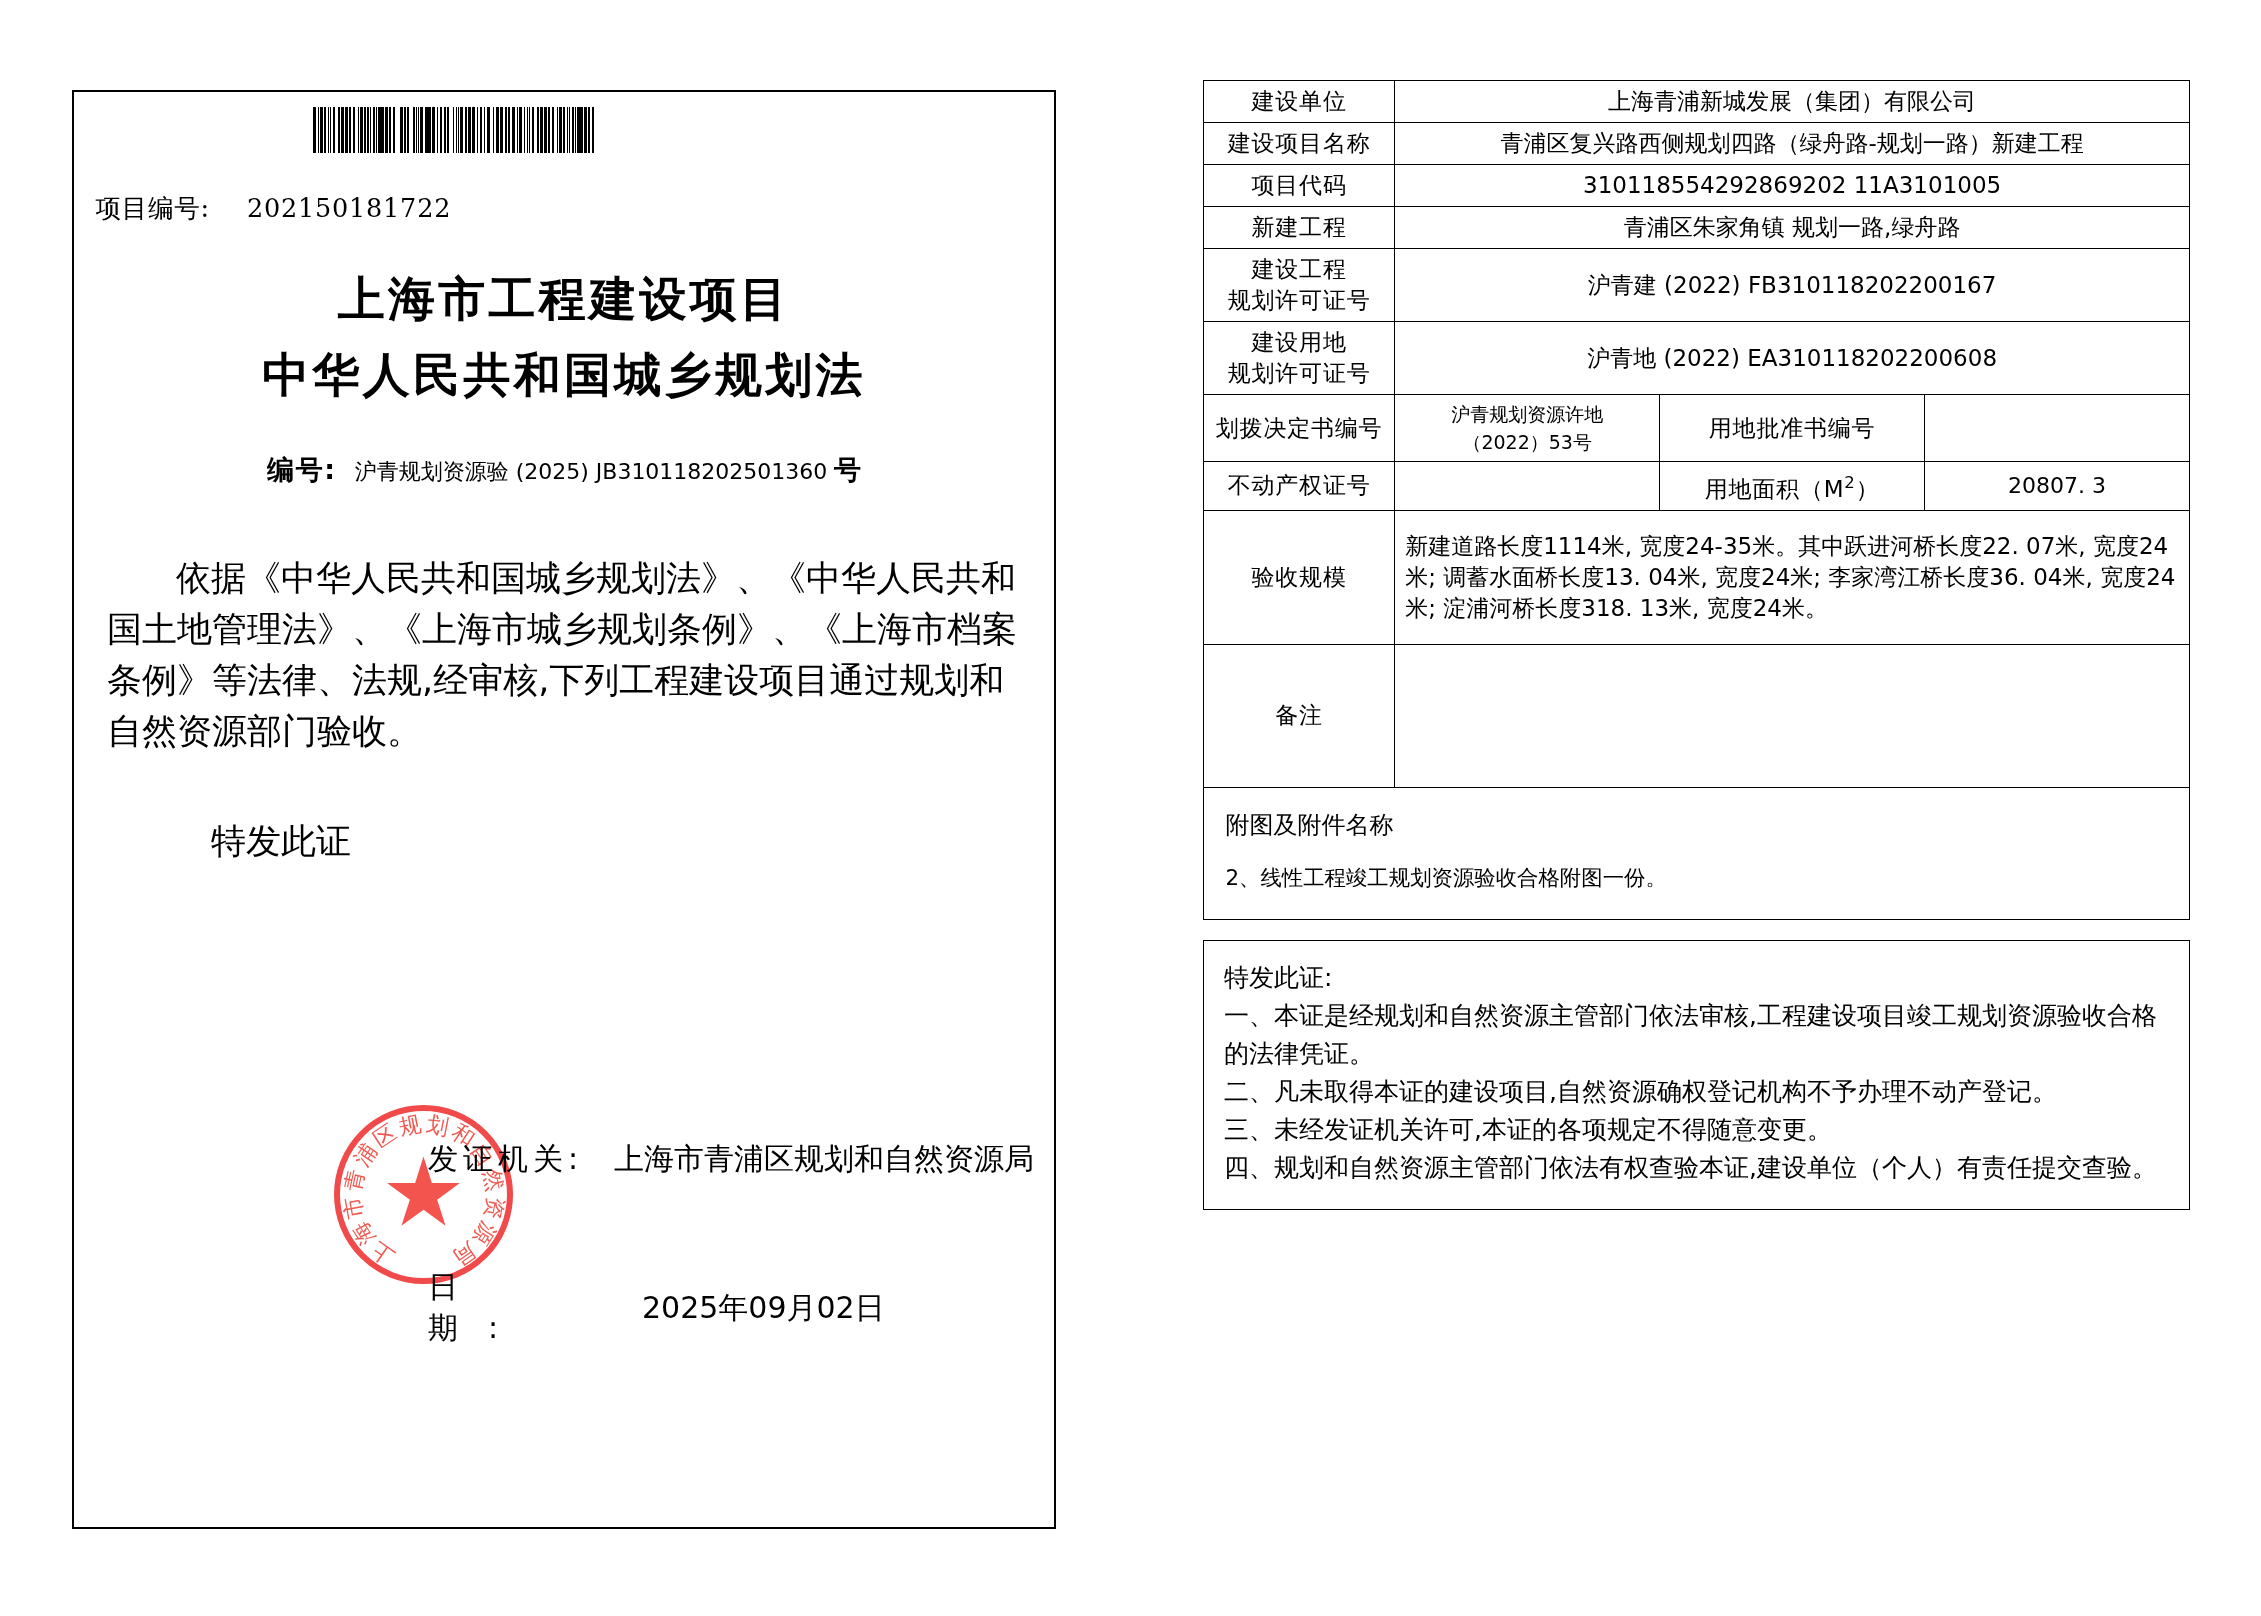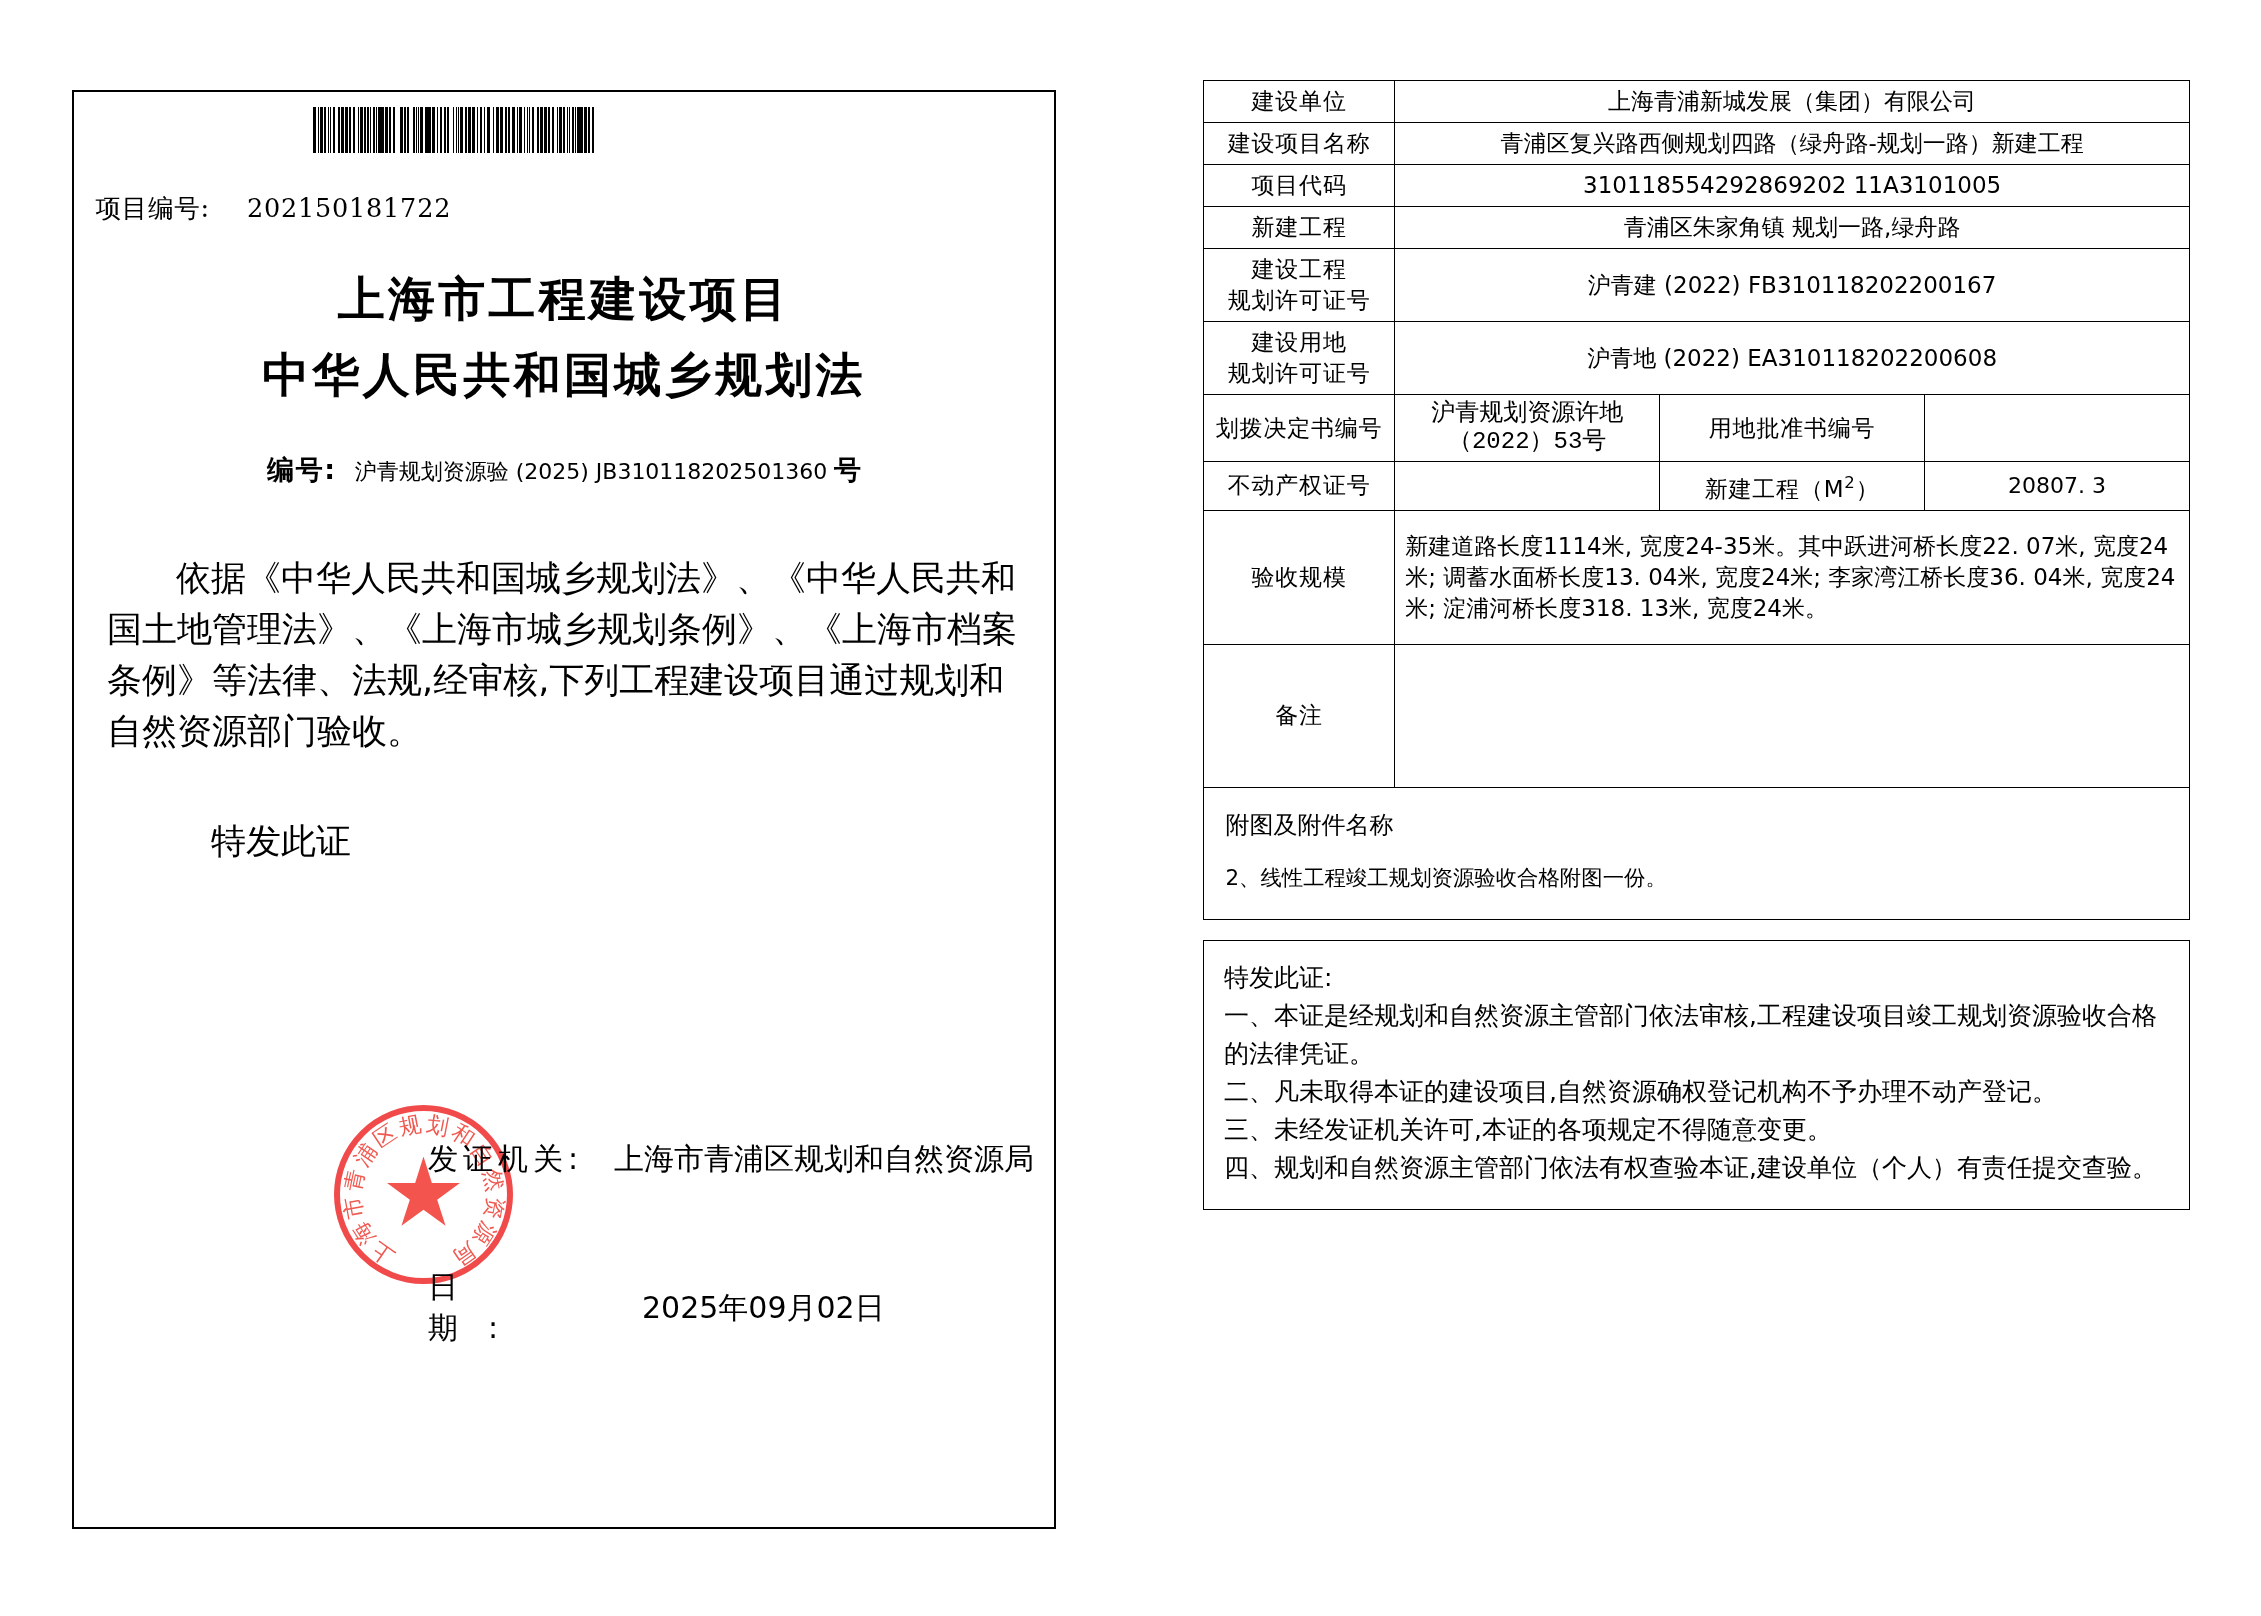--- a/index.html
+++ b/index.html
@@ -446,31 +446,31 @@
     </tr>
     <tr>
       <td class="k">
         <span>建设用地</span><br>
         <span>规划许可证号</span>
       </td>
       <td class="v" colspan="3">沪青地 (2022) EA310118202200608</td>
     </tr>
     <tr>
       <td class="k">划拨决定书编号</td>
-      <td style="width:245px;font-size:24px;line-height:28px;font-family:Liberation Mono, monospace;">
+      <td style="width:245px;font-size:19px;line-height:28px;">
         <span>沪青规划资源许地</span><br>
         <span>（2022）53号</span>
       </td>
       <td class="k" style="width:196px;">用地批准书编号</td>
       <td></td>
     </tr>
     <tr>
       <td class="k">不动产权证号</td>
       <td></td>
-      <td class="k"><span>新建工程（M</span><span class="sup">2</span><span>）</span></td>
+      <td class="k"><span>用地面积（M</span><span class="sup">2</span><span>）</span></td>
       <td style="font-size:22px;">20807. 3</td>
     </tr>
     <tr>
       <td class="k" style="height:123px;">验收规模</td>
       <td class="scale-cell" colspan="3">新建道路长度1114米, 宽度24-35米。其中跃进河桥长度22. 07米, 宽度24米; 调蓄水面桥长度13. 04米, 宽度24米; 李家湾江桥长度36. 04米, 宽度24米; 淀浦河桥长度318. 13米, 宽度24米。</td>
     </tr>
     <tr>
       <td class="k" style="height:132px;">备注</td>
       <td colspan="3"></td>
     </tr>

